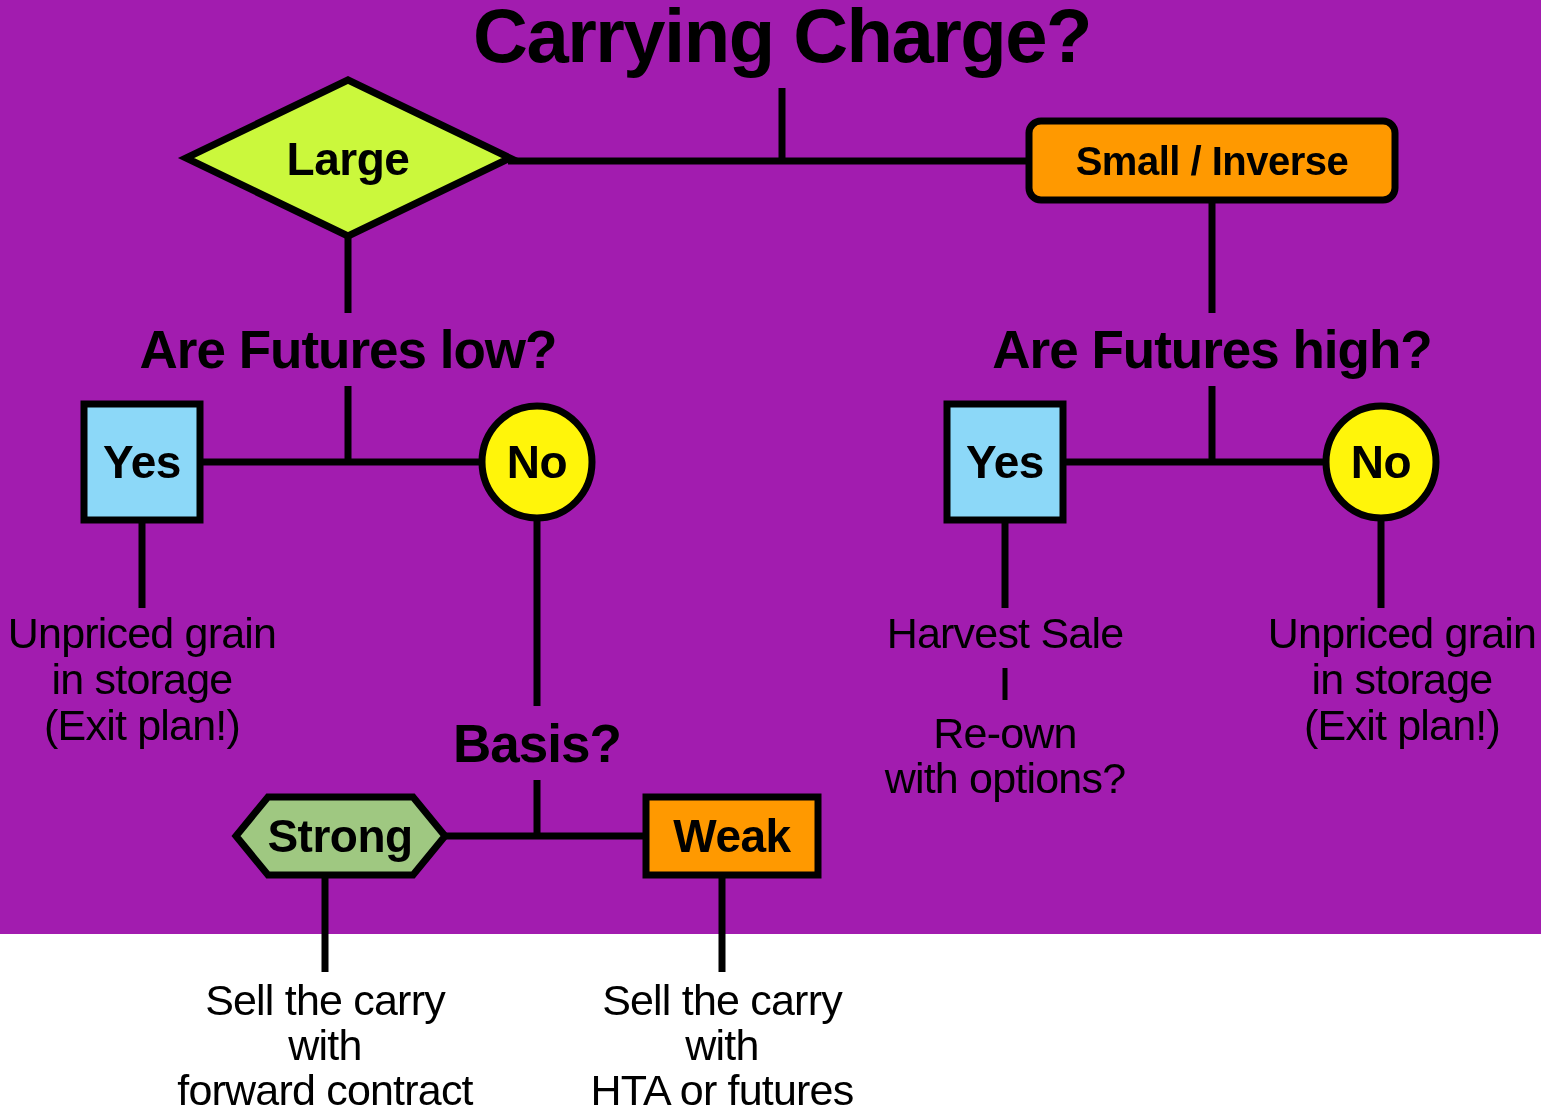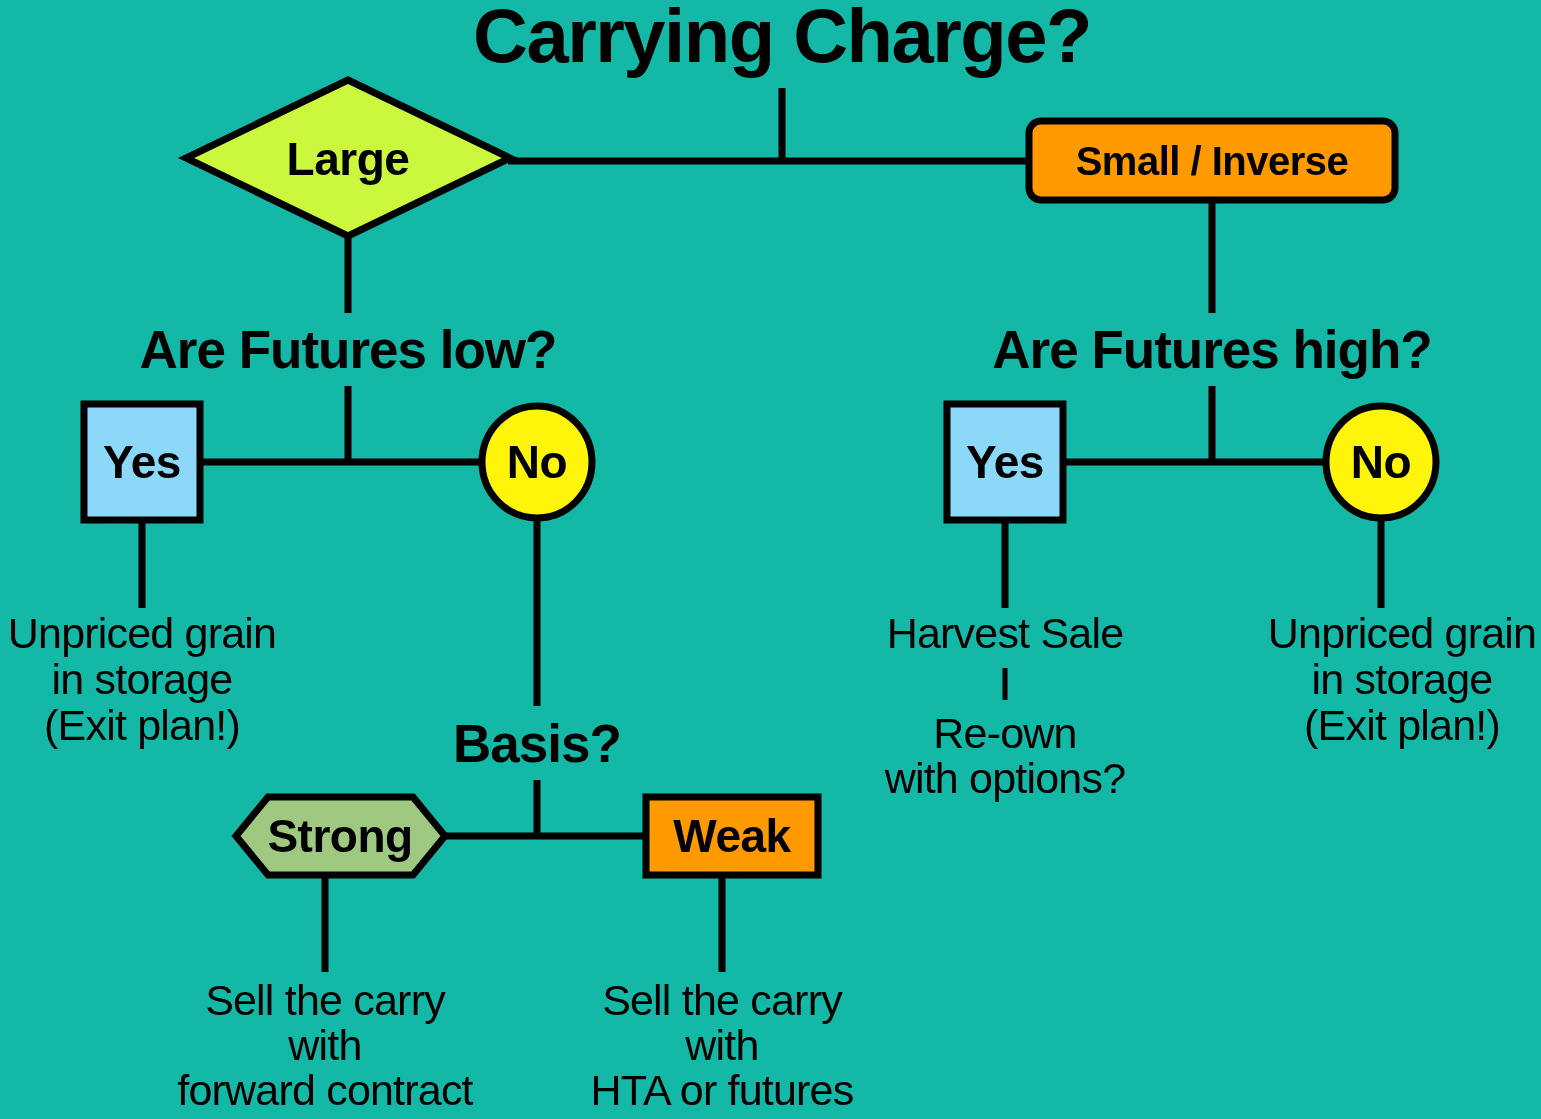--- a/index.html
+++ b/index.html
@@ -10,22 +10,22 @@
   }
   body {
     width: 1541px;
     height: 1119px;
     overflow: hidden;
     font-family: "Liberation Sans", sans-serif;
   }
   #diagram-root {
     position: relative;
     width: 1541px;
-    height: 1119px;
-    background: #14b8a6;
+    height: 934px;
+    background: #a21caf;
   }
   svg#flow-svg {
     display: block;
     width: 1541px;
     height: 1119px;
   }
   .conn {
     stroke: #000000;
     stroke-width: 7;
     stroke-linecap: butt;

